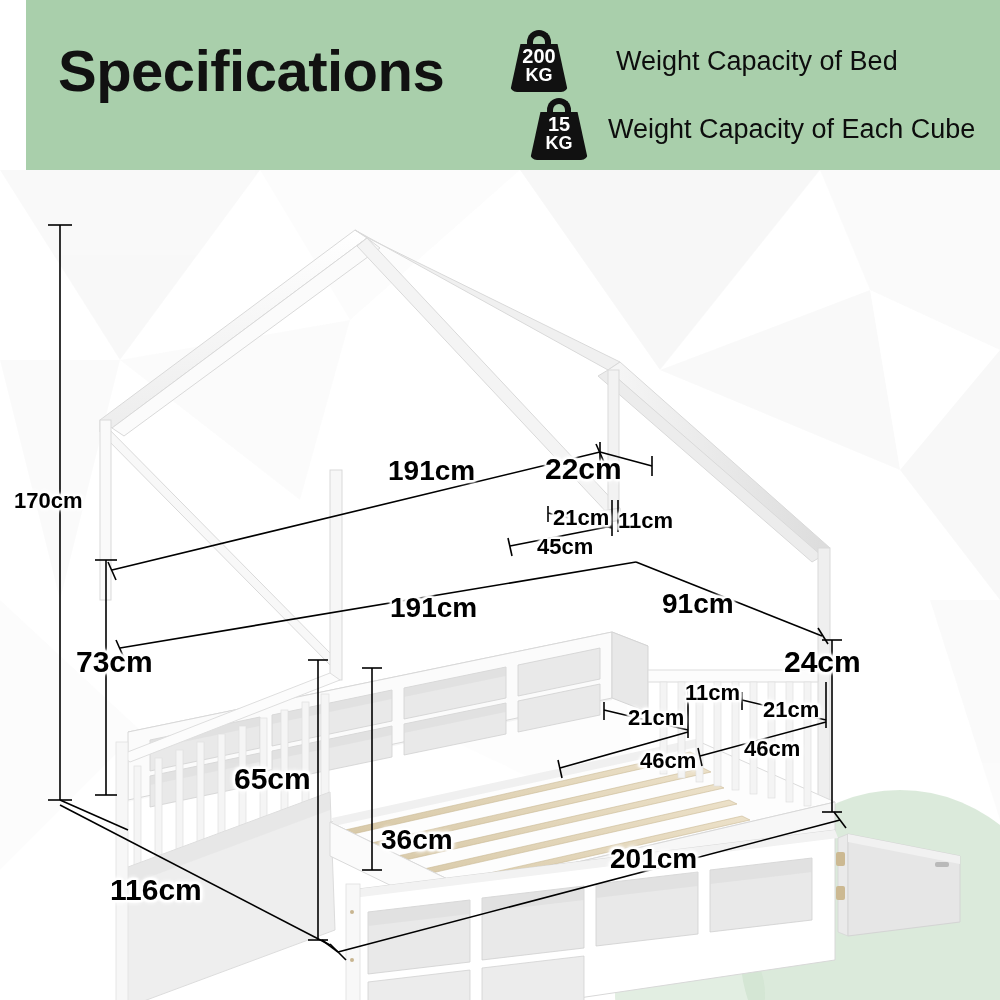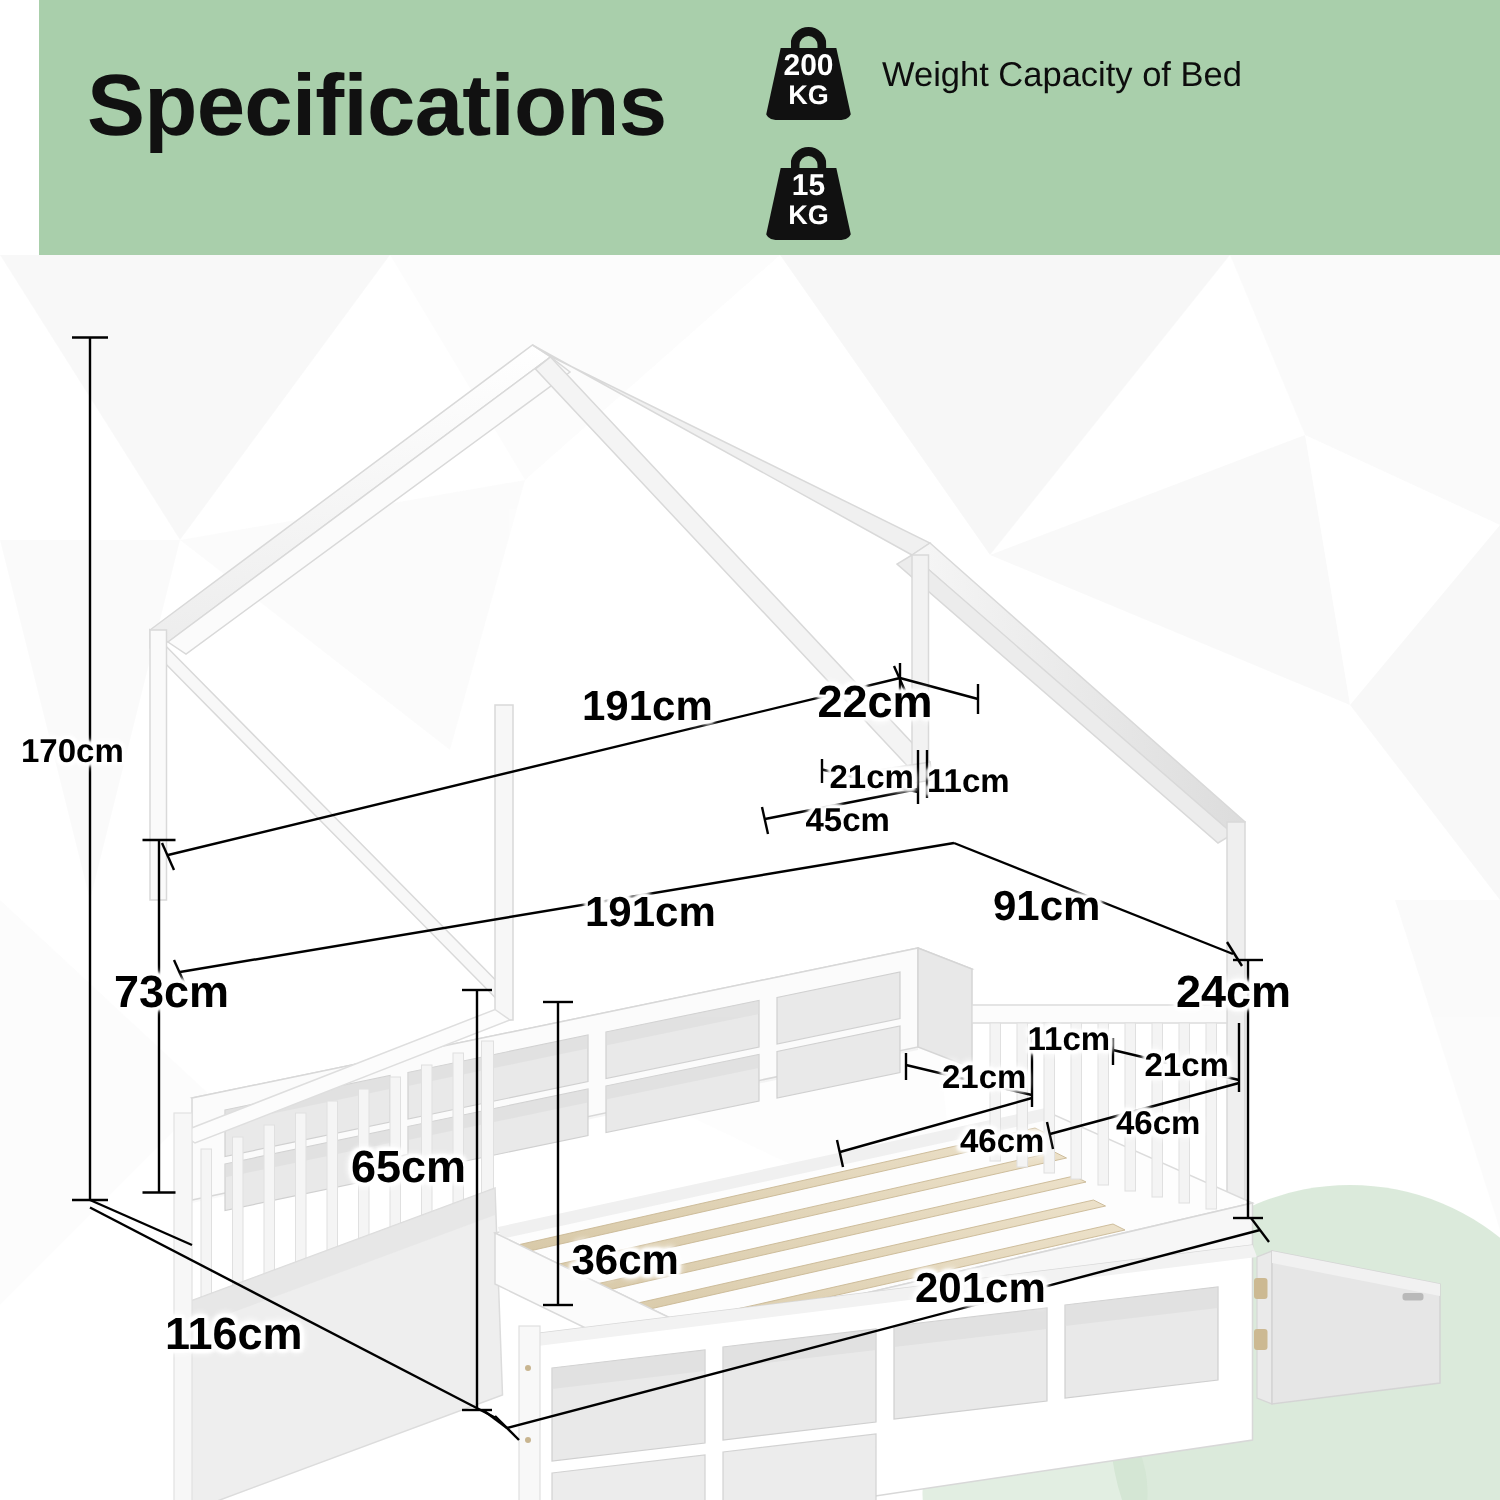--- a/index.html
+++ b/index.html
@@ -15,24 +15,24 @@
     position:absolute;left:0;top:0;width:1000px;height:170px;
     background:#a9cfab;
     margin-left:26px;
   }
   .spec-title{
     position:absolute;left:32px;top:42px;
     font-size:58px;font-weight:700;color:#111;
     letter-spacing:-0.5px;line-height:1;
   }
   .cap-row{position:absolute;display:flex;align-items:center;}
-  .cap-row.r1{left:482px;top:18px;}
-  .cap-row.r2{left:482px;top:98px;}
+  .cap-row.r1{left:482px;top:30px;gap:28px;}
+  .cap-row.r2{left:502px;top:98px;}
   .cap-text{
-    margin-left:18px;font-size:23px;color:#0d0d0d;
+    margin-left:18px;font-size:27px;color:#0d0d0d;
     font-weight:400;white-space:nowrap;
   }
   .wicon{position:relative;width:62px;height:62px;}
   .wicon .handle{
     position:absolute;left:50%;transform:translateX(-50%);top:0;
     width:24px;height:22px;border:6px solid #111;border-radius:12px 12px 4px 4px;
     border-bottom:none;box-sizing:border-box;
   }
   .wicon .body{
     position:absolute;left:2px;top:14px;width:58px;height:48px;
@@ -86,20 +86,21 @@
 
     <div class="cap-row r2">
       <div class="wicon">
         <div class="handle"></div>
         <div class="body"></div>
         <div class="txt">
           <span class="n">15</span>
           <span class="u">KG</span>
         </div>
       </div>
+      <div class="cap-text">Weight Capacity of Each Cube</div>
     </div>
   </div>
 
   <div class="bgwrap">
     <div class="circ c1"></div>
     <div class="circ c2"></div>
   </div>
 
   <svg class="diagram" viewBox="0 0 1000 830">
     <defs>

